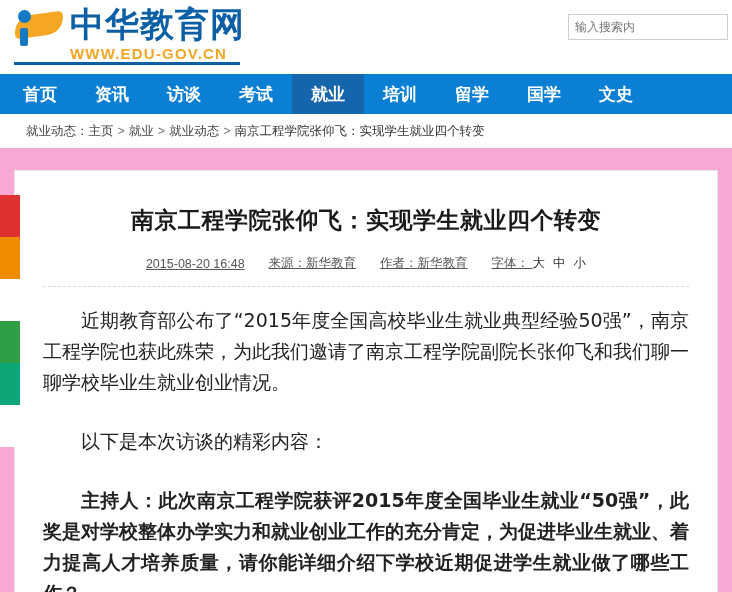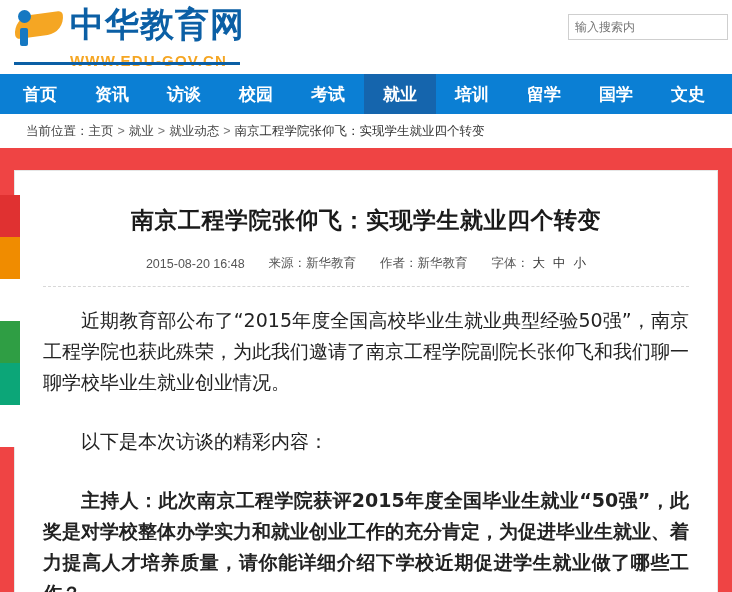--- a/index.html
+++ b/index.html
@@ -12,21 +12,21 @@
     background: #ffffff;
     font-family: "Liberation Sans", sans-serif;
     overflow: hidden;
     position: relative;
   }
   .page {
     width: 732px;
     height: 592px;
     position: relative;
     overflow: hidden;
-    background: #ef4444;
+    background: #f9a8d4;
   }
 
   
   .header {
     height: 74px;
     position: relative;
     background: #ffffff;
     border-bottom: none;
   }
   .logo-wrap {
@@ -81,21 +81,21 @@
     letter-spacing: 1px;
     line-height: 40px;
     white-space: nowrap;
   }
   .logo-url {
     font-family: "Liberation Sans", sans-serif;
     font-weight: bold;
     font-size: 15px;
     color: #f5a623;
     letter-spacing: 1.2px;
-    margin-top: 8px;
+    margin-top: 1px;
     white-space: nowrap;
   }
   .logo-rule {
     position: absolute;
     left: 14px;
     top: 62px;
     width: 226px;
     height: 3px;
     background: #0b5fa5;
   }
@@ -219,20 +219,21 @@
   .article-meta {
     margin-top: 18px;
     text-align: center;
     font-size: 12.5px;
     color: #555;
     display: flex;
     justify-content: center;
     align-items: center;
     gap: 24px;
     flex-wrap: wrap;
+    text-decoration: underline;
   }
   .meta-item { white-space: nowrap; }
   .meta-item .lbl { color: #555; }
   .font-sizes {
     display: inline-flex;
     gap: 8px;
   }
   .font-sizes span { cursor: pointer; color: #333; }
   .meta-rule {
     margin-top: 14px;
@@ -277,31 +278,30 @@
     <div class="logo-rule"></div>
     <div class="search-box">
       <input class="search-input" type="text" placeholder="输入搜索内" style="">
     </div>
   </div>
 
   <div class="nav">
     <div class="nav-item">首页</div>
     <div class="nav-item">资讯</div>
     <div class="nav-item">访谈</div>
-    <div class="nav-item">校园</div>
     <div class="nav-item">考试</div>
     <div class="nav-item active">就业</div>
     <div class="nav-item">培训</div>
     <div class="nav-item">留学</div>
     <div class="nav-item">国学</div>
     <div class="nav-item">文史</div>
   </div>
 
   <div class="breadcrumb">
-    <span>当前位置：</span>
+    <span>就业动态：</span>
     <a>主页</a>
     <span class="sep">&gt;</span>
     <a>就业</a>
     <span class="sep">&gt;</span>
     <a>就业动态</a>
     <span class="sep">&gt;</span>
     <span class="cur">南京工程学院张仰飞：实现学生就业四个转变</span>
   </div>
 
   <div class="side-strip">

